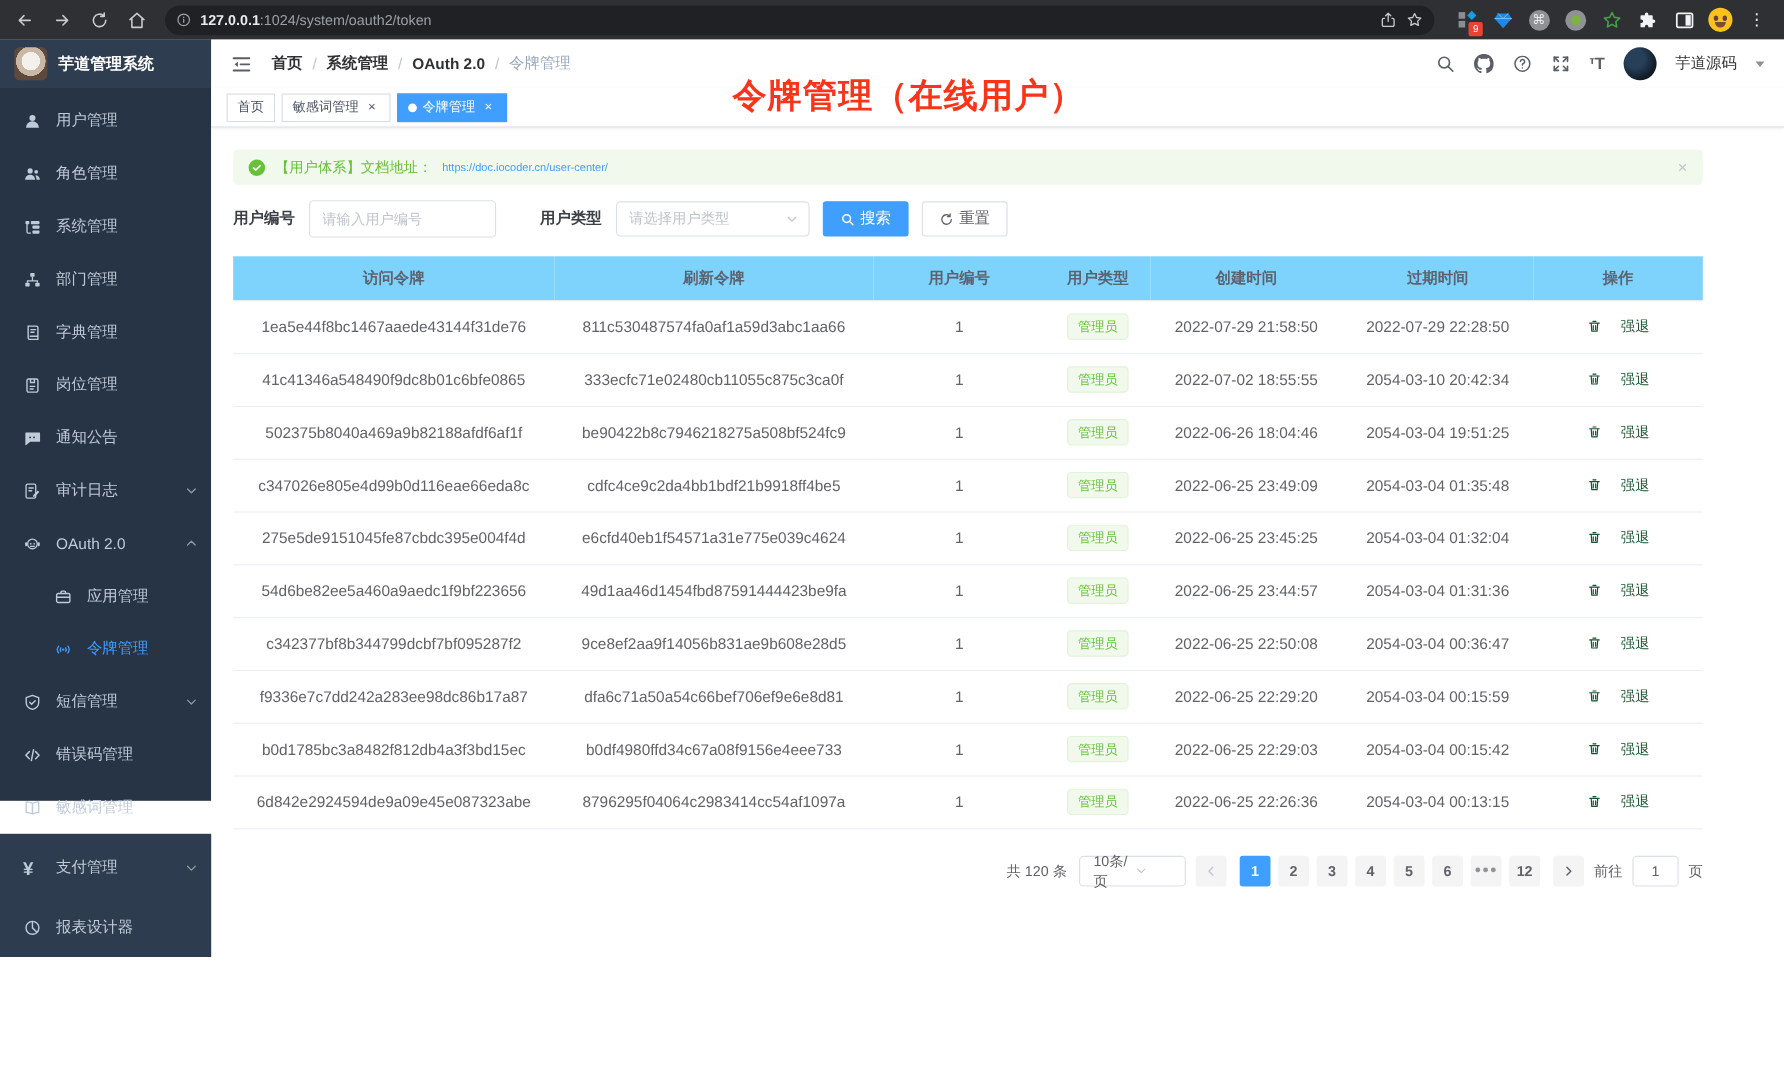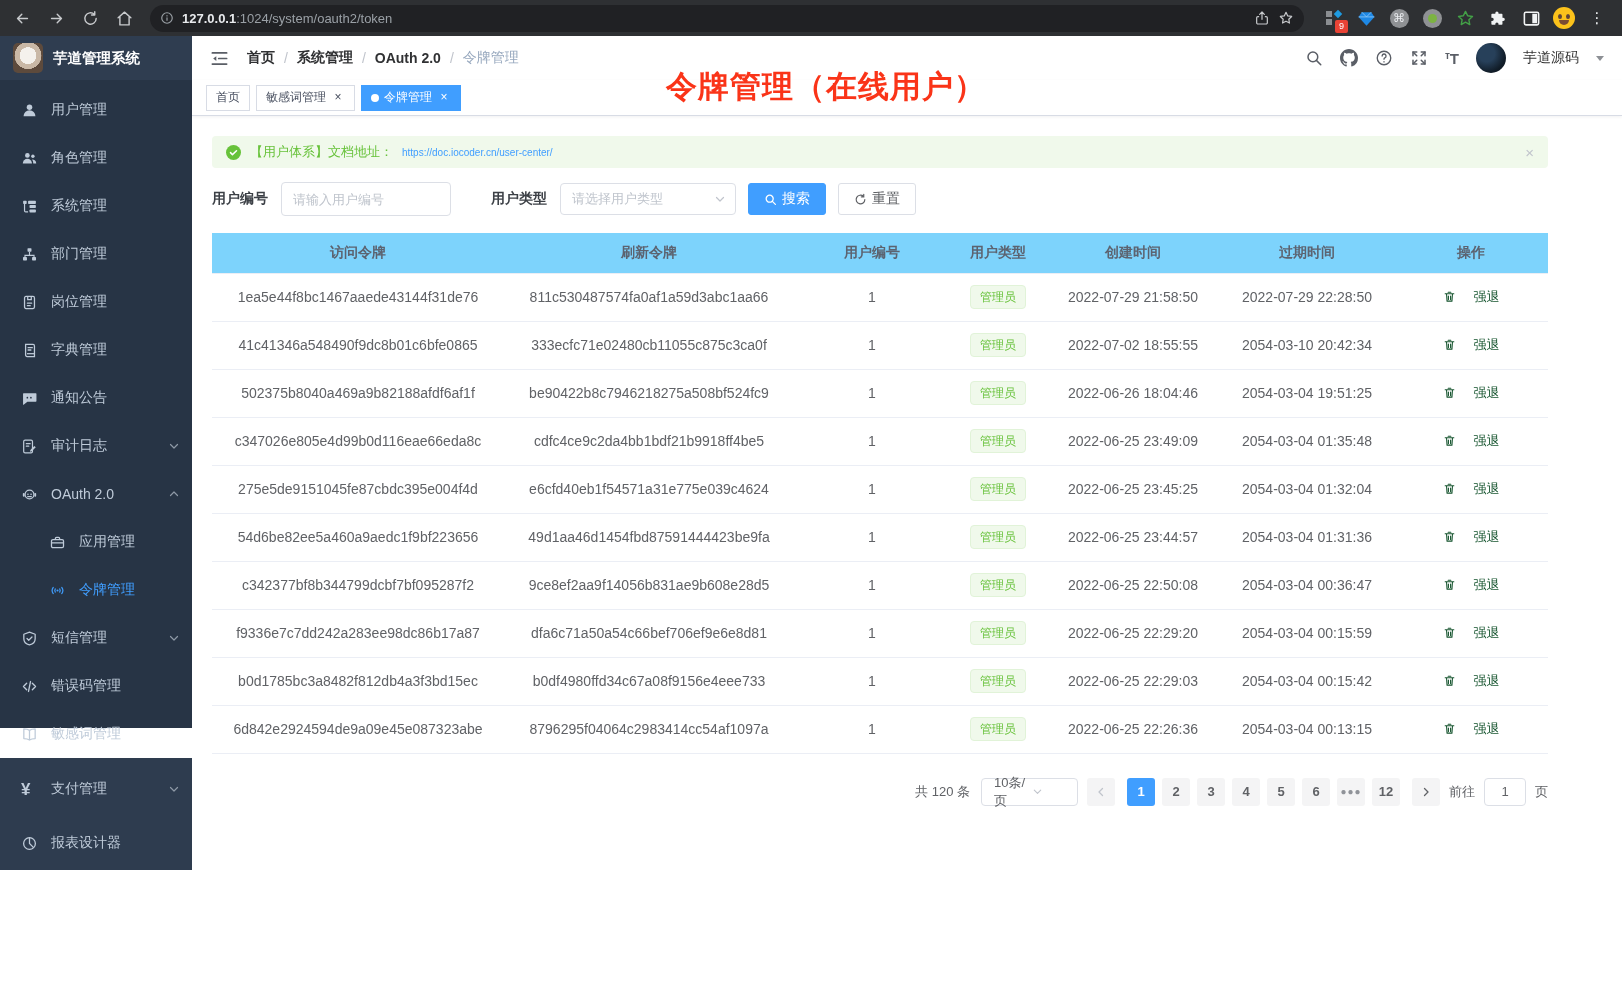--- a/index.html
+++ b/index.html
@@ -271,36 +271,36 @@
                 <rect x="2.8" y="15.5" width="5.6" height="5" rx="1"></rect>
                 <rect x="15.6" y="15.5" width="5.6" height="5" rx="1"></rect>
                 <path d="M12 8v3.5M5.6 15.5v-2.3h12.8v2.3M12 11.5v2" fill="none" stroke="currentColor" stroke-width="1.6"></path>
               </svg>
             </span>
             <span class="mi-label">部门管理</span>
           </div>
           <div class="menu-item">
             <span class="mi-icon">
               <svg viewBox="0 0 24 24" fill="none" stroke="currentColor" stroke-width="1.8">
+                <path d="M6.5 3.5H17a2 2 0 0 1 2 2v15H8.5a2 2 0 0 1-2-2z"></path>
+                <path d="M19 16.5H8.5"></path>
+                <path d="M10 8h6M10 11.3h4" stroke-linecap="round"></path>
+              </svg>
+            </span>
+            <span class="mi-label">字典管理</span>
+          </div>
+          <div class="menu-item">
+            <span class="mi-icon">
+              <svg viewBox="0 0 24 24" fill="none" stroke="currentColor" stroke-width="1.8">
                 <rect x="5" y="3.5" width="14" height="17" rx="2"></rect>
                 <path d="M9.5 3.5v4.5h5V3.5"></path>
                 <path d="M9 13h6M9 16.5h4" stroke-linecap="round"></path>
               </svg>
             </span>
             <span class="mi-label">岗位管理</span>
-          </div>
-          <div class="menu-item">
-            <span class="mi-icon">
-              <svg viewBox="0 0 24 24" fill="none" stroke="currentColor" stroke-width="1.8">
-                <path d="M6.5 3.5H17a2 2 0 0 1 2 2v15H8.5a2 2 0 0 1-2-2z"></path>
-                <path d="M19 16.5H8.5"></path>
-                <path d="M10 8h6M10 11.3h4" stroke-linecap="round"></path>
-              </svg>
-            </span>
-            <span class="mi-label">字典管理</span>
           </div>
           <div class="menu-item">
             <span class="mi-icon">
               <svg viewBox="0 0 24 24" fill="currentColor">
                 <path d="M3 4.5h18a.8.8 0 0 1 .8.8v10.4a.8.8 0 0 1-.8.8H9l-5.3 4.2a.5.5 0 0 1-.8-.4V5.3a.8.8 0 0 1 .8-.8z"></path>
                 <circle cx="9" cy="10.8" r="1.2" fill="#273445"></circle>
                 <circle cx="14" cy="10.8" r="1.2" fill="#273445"></circle>
               </svg>
             </span>
             <span class="mi-label">通知公告</span>

